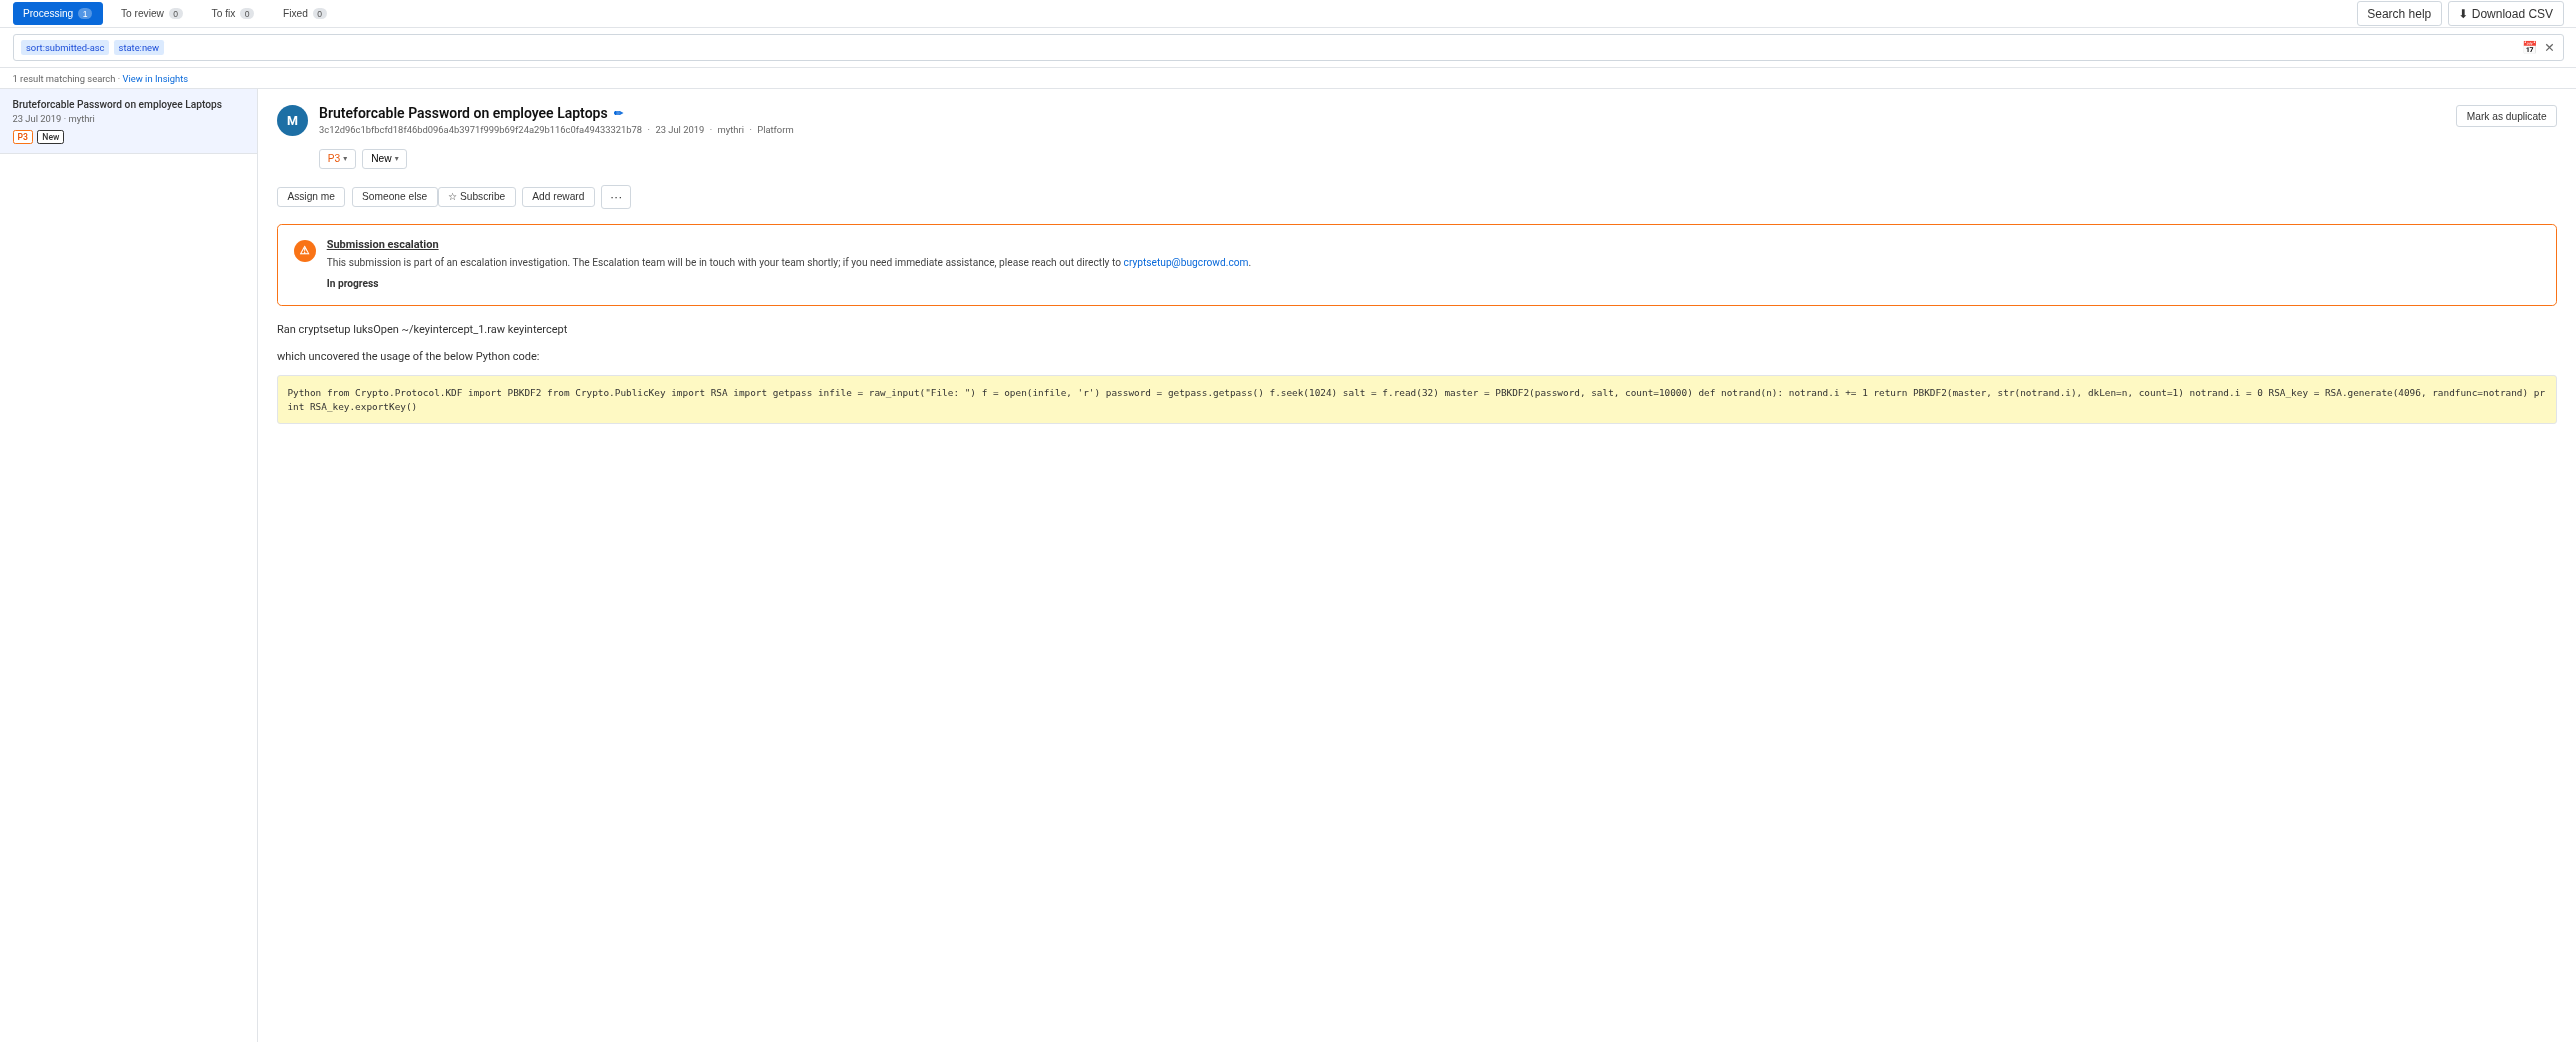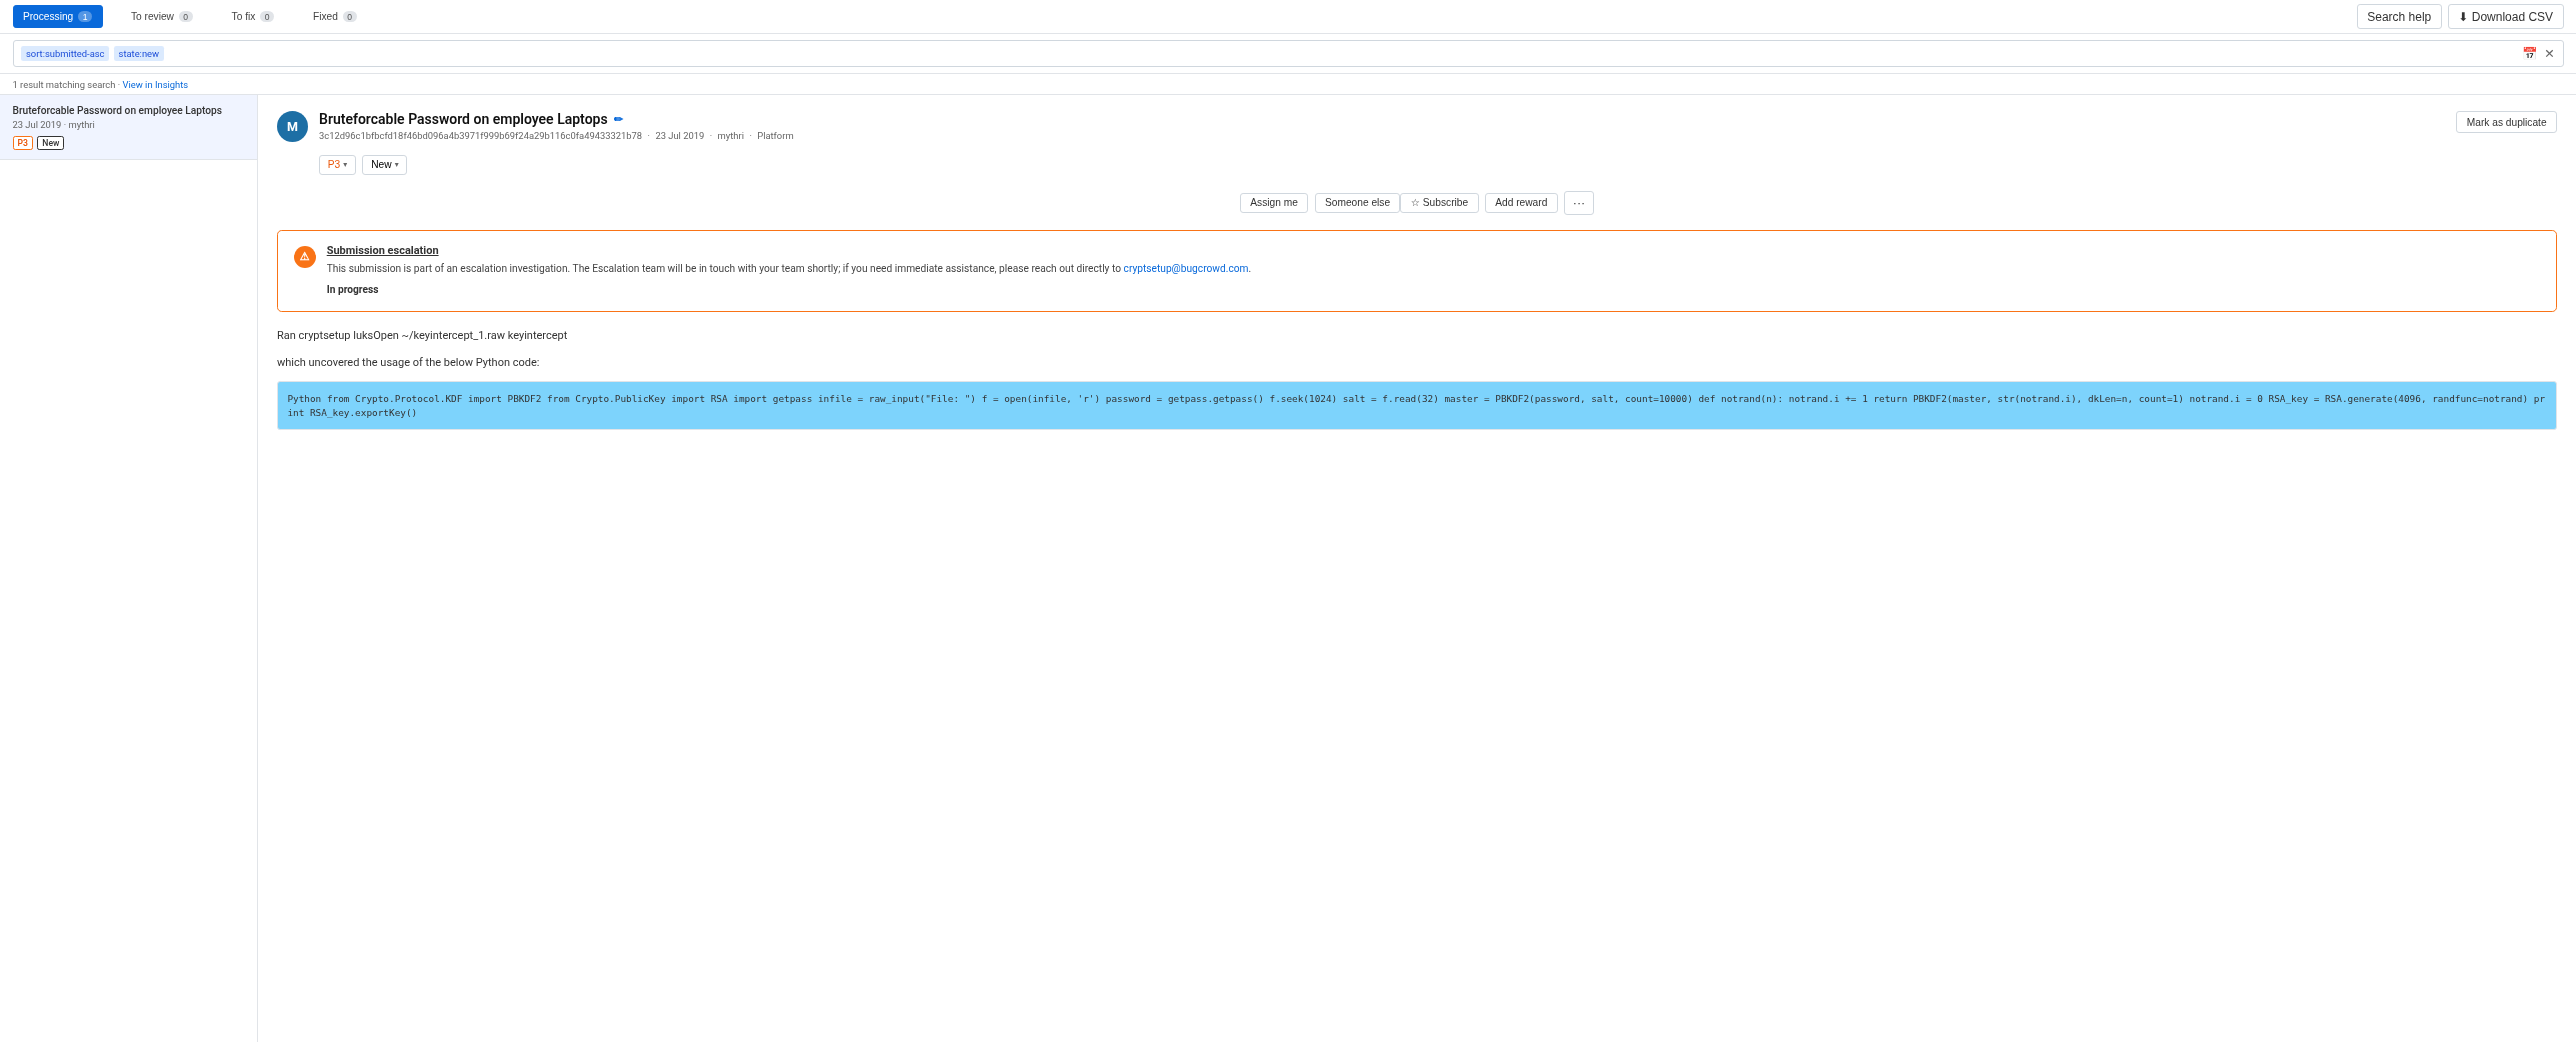--- a/index.html
+++ b/index.html
@@ -1,21 +1,21 @@
 <!DOCTYPE html>
 <html style="font-size:12.5px"><head>
   <meta charset="utf-8">
   <style>
     * { box-sizing: border-box; margin: 0; padding: 0; }
     body { font-family: -apple-system, BlinkMacSystemFont, 'Segoe UI', Roboto, sans-serif; font-size: 11px; color: #333; background: #fff; }
 
     
     .top-bar {
-      display: flex; align-items: center; padding: 0 12.5px; height: 34px;
-      background: #fff; border-bottom: 0.8px solid #e1e4e8; gap: 18px;
+      display: flex; align-items: center; padding: 0 12.5px; height: 28px;
+      background: #fff; border-bottom: 0.8px solid #e1e4e8; gap: 8px;
     }
     .tab-btn {
       display: flex; align-items: center; gap: 4.7px;
       padding: 4.7px 9.4px; border-radius: 3.1px; border: 0.8px solid transparent;
       cursor: pointer; font-size: 10.2px; font-weight: 500; background: transparent;
     }
     .tab-btn.active { background: #0969da; color: #fff; border-color: #0969da; }
     .tab-btn:not(.active) { color: #444; }
     .tab-badge {
       background: rgba(255,255,255,0.3); border-radius: 7.8px;
@@ -112,21 +112,21 @@
     }
     .dropdown-btn .chevron { font-size: 7.8px; color: #666; }
     .p3-color { color: #ea580c; }
 
     
     .assignee-section { margin-bottom: 15.7px; }
     .assignee-label {
       font-size: 10.2px; font-weight: 600; color: #555; margin-bottom: 6.3px;
       display: flex; align-items: center; gap: 4.7px;
     }
-    .assignee-actions { display: flex; align-items: center; justify-content: center; }
+    .assignee-actions { display: flex; align-items: center; justify-content: flex-start; }
     .assignee-btns { display: flex; gap: 6.3px; }
     .assignee-btn {
       padding: 3.9px 9.4px; border: 0.8px solid #d0d7de; border-radius: 3.1px;
       background: #fff; cursor: pointer; font-size: 10.2px; color: #333;
     }
     .right-action-btns { display: flex; gap: 6.3px; align-items: center; }
     .action-btn {
       display: flex; align-items: center; gap: 4.7px;
       padding: 3.9px 9.4px; border: 0.8px solid #d0d7de; border-radius: 3.1px;
       background: #fff; cursor: pointer; font-size: 10.2px; color: #333;
@@ -154,21 +154,21 @@
     .escalation-status { font-weight: 700; font-size: 10.2px; margin-bottom: 3.1px; }
     .escalation-dates {
       display: flex; justify-content: space-between; font-size: 10.2px; color: #666;
     }
     .escalation-dates strong { color: #333; }
 
     
     .content-body { font-size: 11px; color: #333; line-height: 1.6; }
     .content-body p { margin-bottom: 9.4px; }
     .content-body .code-block {
-      background: #7dd3fc; border: 0.8px solid #e1e4e8; border-radius: 3.1px;
+      background: #fef9c3; border: 0.8px solid #e1e4e8; border-radius: 3.1px;
       padding: 9.4px; font-family: monospace; font-size: 9.4px; line-height: 1.5;
       white-space: pre-wrap; word-break: break-all;
     }
   </style>
 </head>
 <body>
 
 <div class="top-bar">
   <button class="tab-btn active">
     <span>Processing</span>

